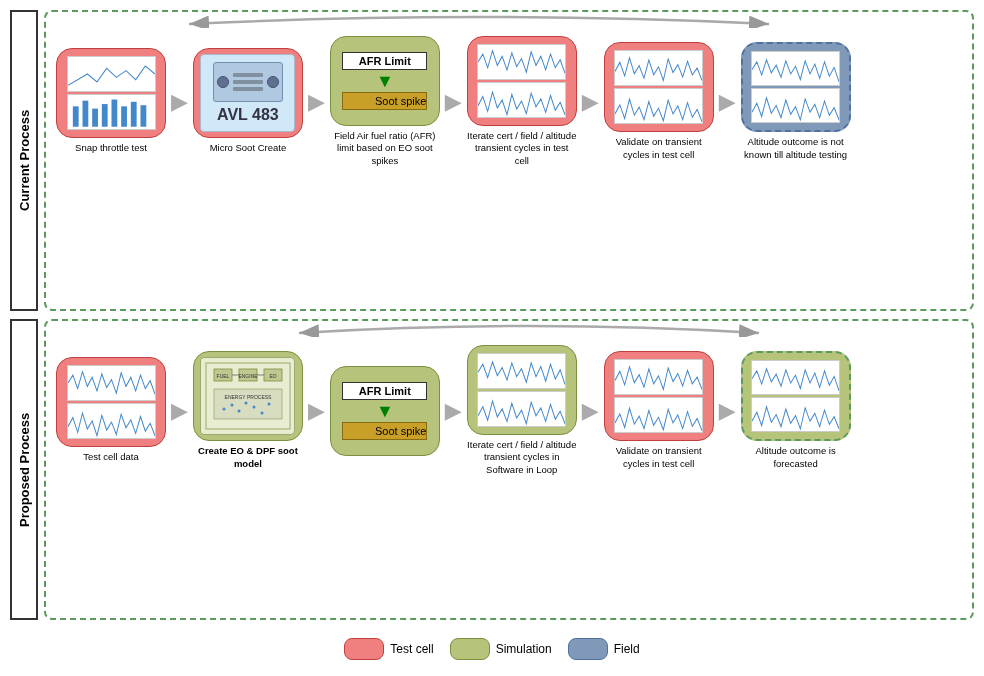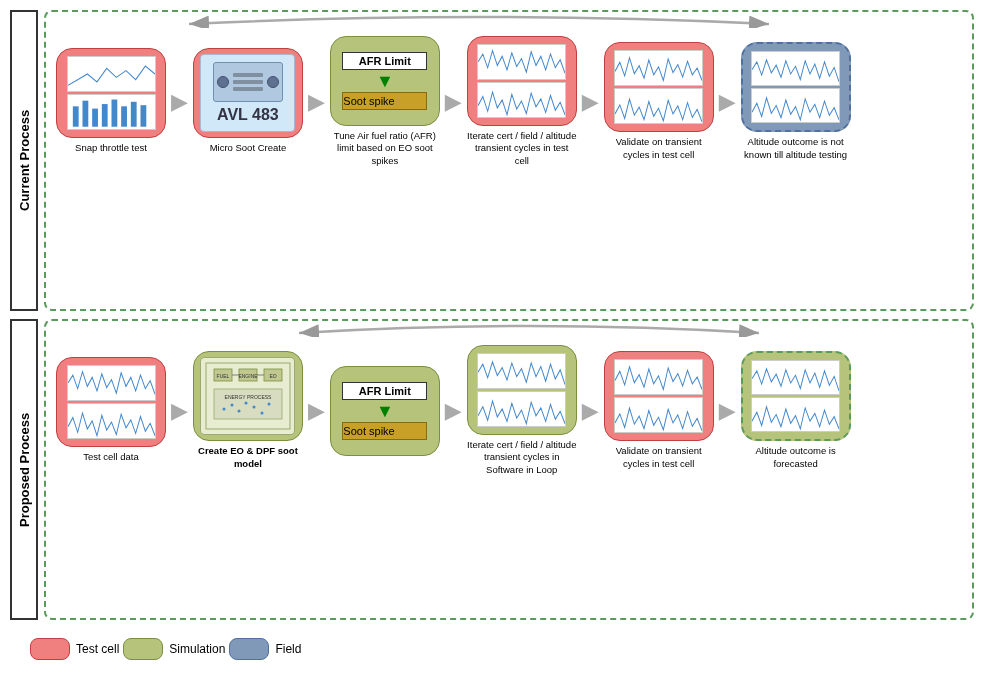--- a/index.html
+++ b/index.html
@@ -144,21 +144,21 @@
     .afr-arrow-down {
       font-size: 18px;
       color: #008000;
       line-height: 1;
     }
 
     .soot-spike-bar {
       background: #c8a028;
       border: 1px solid #8a6a10;
       width: 85px;
-      text-align: left;
+      text-align: right;
       font-size: 11px;
       padding: 2px 0;
       color: #000;
     }
 
     
     .sensor-box {
       width: 95px;
       height: 78px;
       background: #d0e8f8;
@@ -204,23 +204,23 @@
       flex-direction: column;
       align-items: center;
       justify-content: center;
       padding: 2px;
     }
 
     
     .legend {
       display: flex;
       align-items: center;
-      gap: 4px;
+      gap: 16px;
       padding: 6px 20px;
-      justify-content: flex-start;
+      justify-content: center;
       margin-top: 4px;
     }
 
     .legend-item {
       display: flex;
       align-items: center;
       gap: 6px;
     }
 
     .legend-color {
@@ -316,21 +316,21 @@
           <div class="arrow">▶</div>
 
           <div class="step-box">
             <div class="step-card olive">
               <div class="afr-box">
                 <div class="afr-limit-bar">AFR Limit</div>
                 <div class="afr-arrow-down">▼</div>
                 <div class="soot-spike-bar">Soot spike</div>
               </div>
             </div>
-            <div class="step-label">Tune Air fuel ratio (AFR) limit based on EO soot spikes</div>
+            <div class="step-label">Field Air fuel ratio (AFR) limit based on EO soot spikes</div>
           </div>
 
           <div class="arrow">▶</div>
 
           <div class="step-box">
             <div class="step-card red">
               <div class="mini-chart">
                 <div class="chart-part">
                   <svg class="chart-svg" viewBox="0 0 90 30" preserveAspectRatio="none">
                     <polyline points="0,15 5,8 10,20 15,5 20,18 25,10 30,22 35,7 40,19 45,12 50,24 55,6 60,18 65,10 70,22 75,8 80,20 85,13 90,25" stroke="#4488cc" stroke-width="1" fill="none"></polyline>

